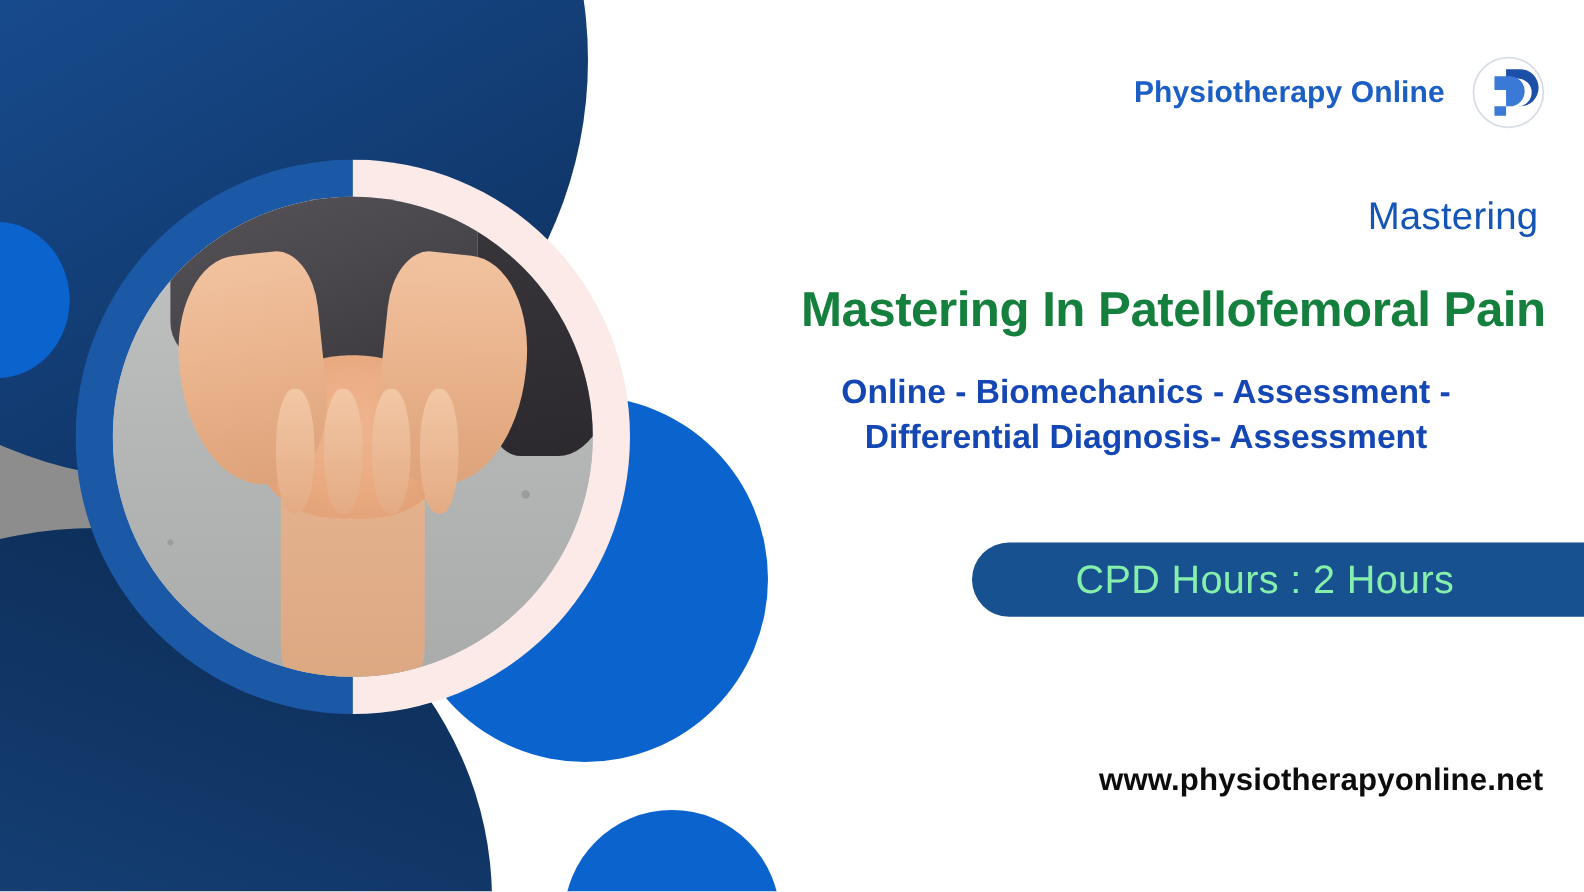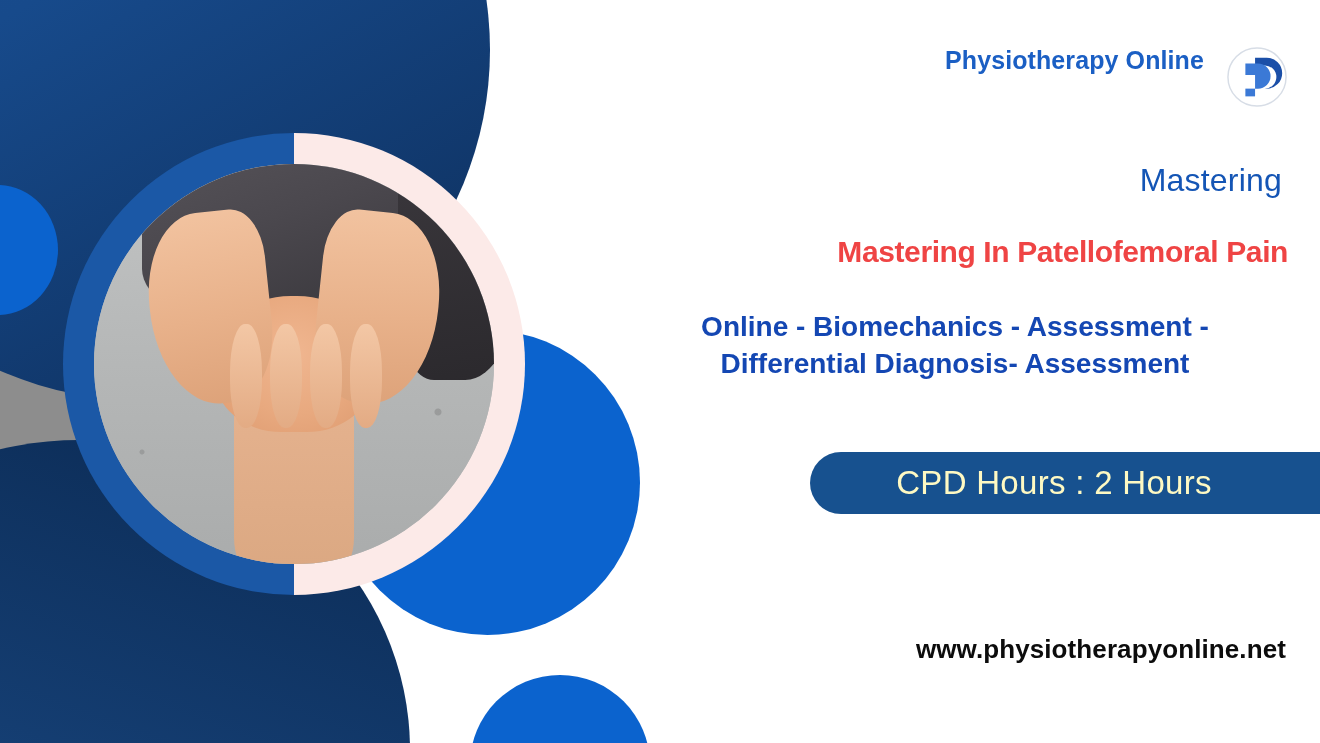--- a/index.html
+++ b/index.html
@@ -164,41 +164,41 @@
     background:linear-gradient(180deg,#f3c7a5 0%,#e3ab84 100%);
     border-radius:46%;
   }
   .finger.f1 { left:34%; } .finger.f2 { left:44%; }
   .finger.f3 { left:54%; } .finger.f4 { left:64%; }
 
   
   .brand {
     position:absolute;
     right:32px; top:46px;
-    display:flex; gap:22px;
+    display:flex; align-items:center; gap:22px;
   }
   .brand-name {
     font-size:25px; font-weight:bold;
     color:#1b5fc4; letter-spacing:.1px;
     white-space:nowrap;
   }
   .logo-mark { width:62px; height:62px; display:block; }
 
   .kicker {
     position:absolute;
     right:38px; top:162px;
     font-size:32px; color:#1455b5;
     letter-spacing:.2px;
   }
 
   .headline {
     position:absolute;
     right:32px; top:235px;
-    font-size:30px; font-weight:bold;
-    color:#ef4444; letter-spacing:-.4px;
+    font-size:41px; font-weight:bold;
+    color:#15803d; letter-spacing:-.4px;
     white-space:nowrap;
   }
 
   .subhead {
     position:absolute;
     right:20px; top:308px;
     width:690px;
     text-align:center;
     font-size:28px; font-weight:bold;
     color:#1447b3; line-height:1.33;
@@ -207,21 +207,21 @@
   .cpd-badge {
     position:absolute;
     left:810px; top:452px;
     width:520px; height:62px;
     background:#17518f;
     border-radius:31px 0 0 31px;
     display:flex; align-items:center; justify-content:center;
     padding-right:32px;
   }
   .cpd-badge-label {
-    color:#fef9c3; font-size:33px; letter-spacing:.3px;
+    color:#86efac; font-size:33px; letter-spacing:.3px;
     white-space:nowrap;
   }
 
   .site-url {
     position:absolute;
     right:34px; top:634px;
     font-size:26px; font-weight:bold;
     color:#0c0c0c; letter-spacing:.1px;
   }
 </style>

